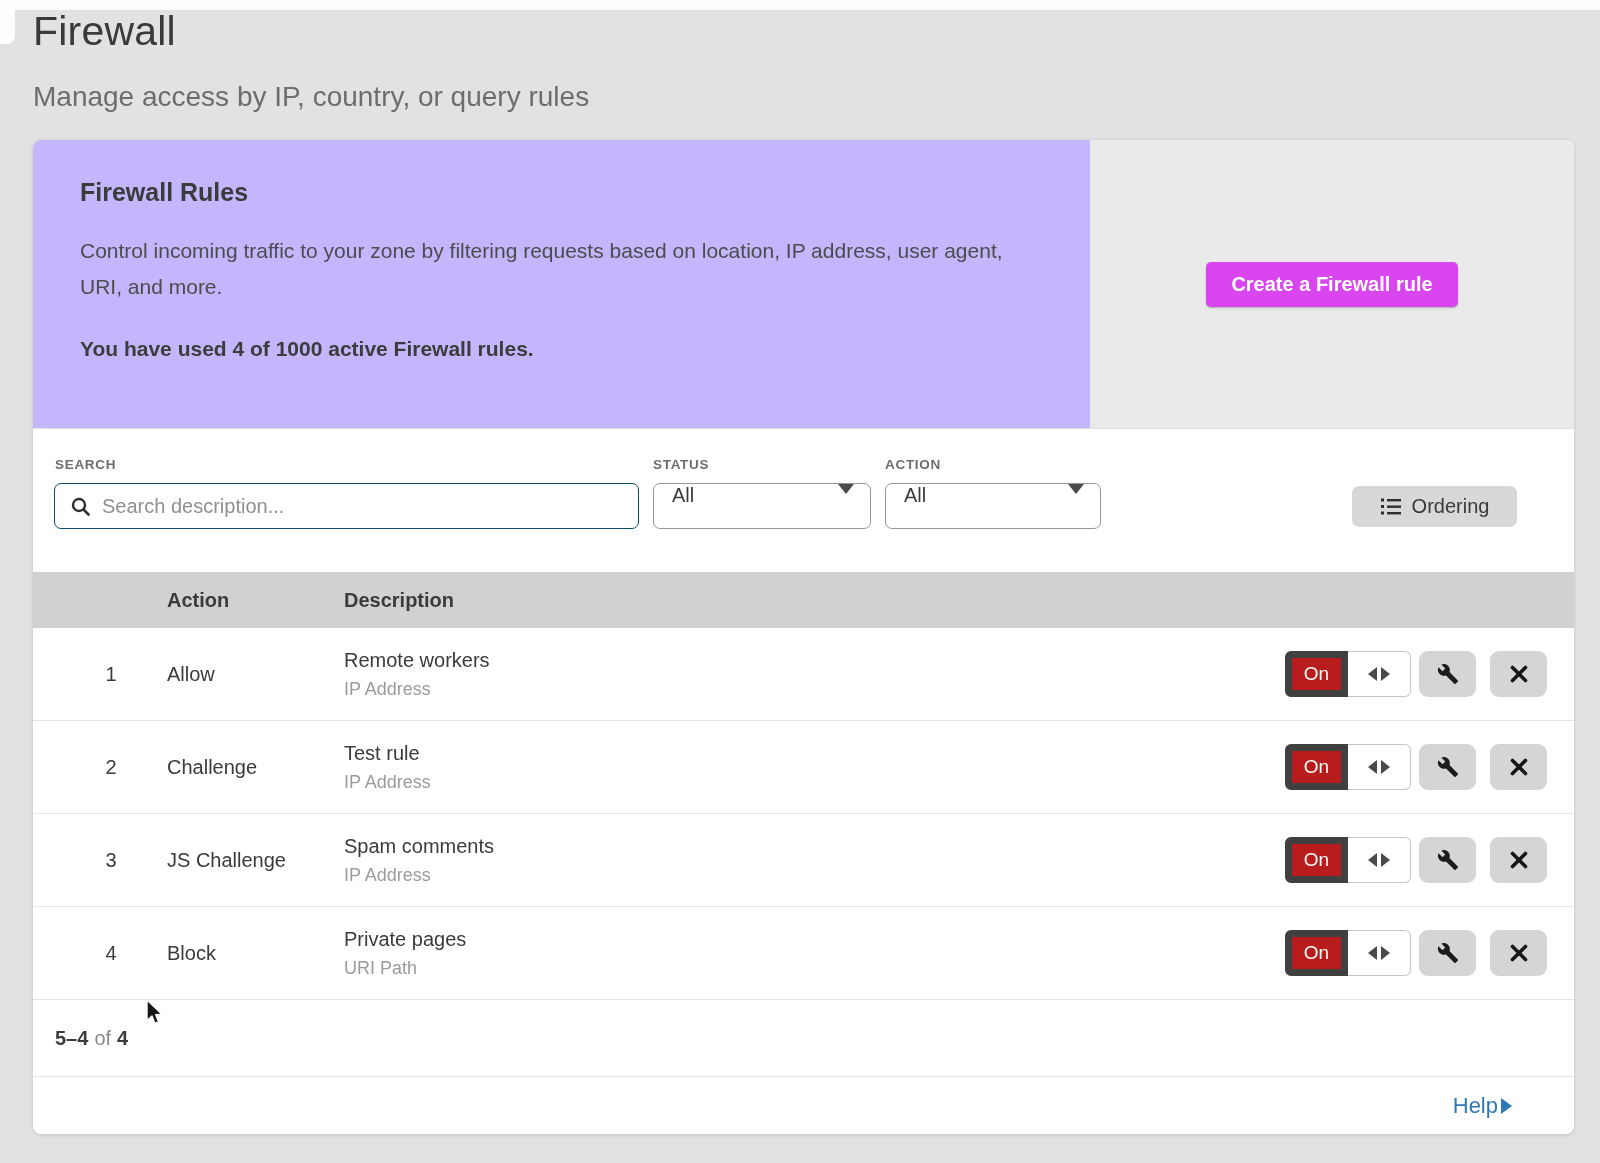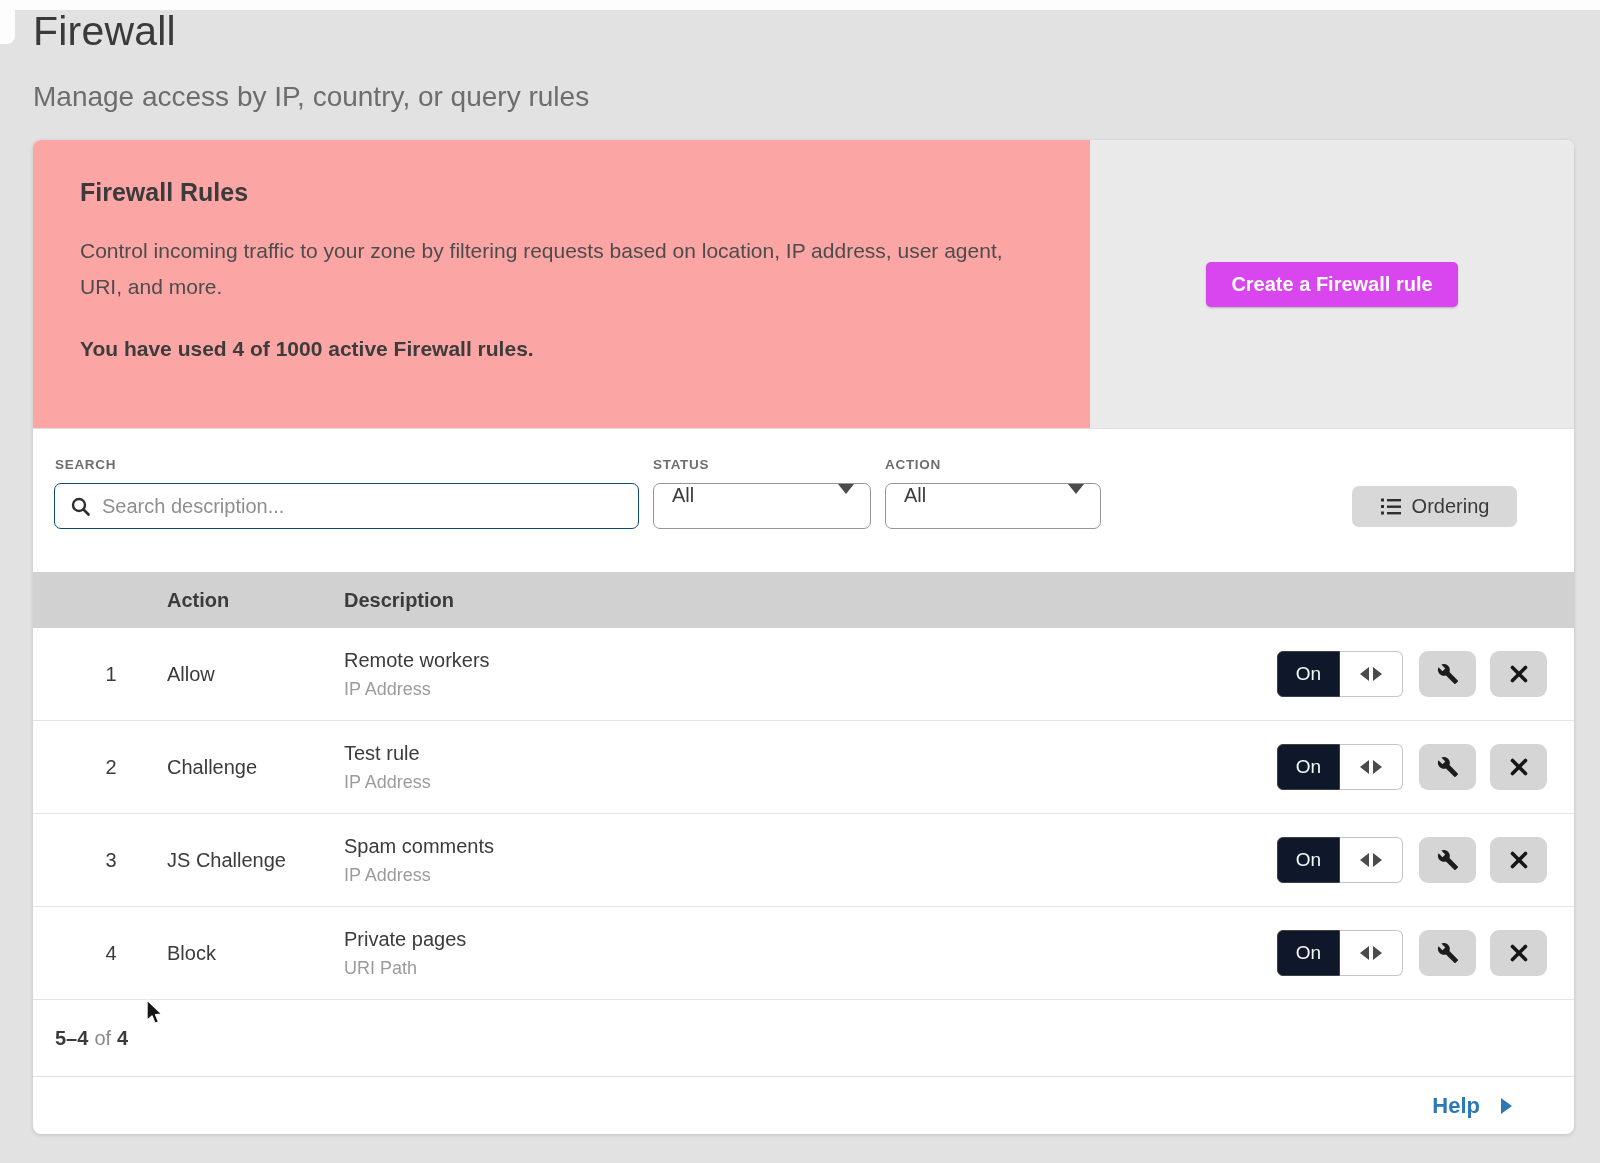--- a/index.html
+++ b/index.html
@@ -19,21 +19,21 @@
 
   
   .card{
     position:absolute;left:33px;top:140px;width:1541px;height:994px;
     background:#ffffff;border-radius:8px;box-shadow:0 1px 4px rgba(0,0,0,.14);
     overflow:hidden;
   }
 
   
   .top-section{position:absolute;left:0;top:0;width:1541px;height:288px;display:flex;border-bottom:1px solid #e2e2e2;}
-  .rules-intro{flex:1;padding:38px 0 0 47px;background:#fca5a5;}
+  .rules-intro{flex:1;padding:38px 0 0 47px;background:#c4b5fd;}
   .rules-heading{margin:0 0 26px 0;font-size:25px;font-weight:700;color:#3b3b3b;}
   .rules-desc{margin:0 0 32px 0;width:950px;font-size:21px;line-height:36px;color:#4c4c4c;}
   .rules-usage{margin:0;font-size:21px;font-weight:700;color:#3c3c3c;}
   .cta-pane{width:484px;background:#eaeaea;display:flex;align-items:center;justify-content:center;border-top-right-radius:8px;}
   .create-btn{
     border:none;cursor:pointer;background:#d946ef;color:#ffffff;
     font-family:inherit;font-size:20px;font-weight:600;
     padding:11px 25px;border-radius:5px;box-shadow:0 1px 2px rgba(0,0,0,.25);
   }
 
@@ -76,23 +76,23 @@
   .col-desc{position:absolute;left:311px;}
   .rows{position:absolute;left:0;top:488px;width:1541px;}
   .rule-row{position:relative;height:93px;background:#fff;border-bottom:1px solid #e4e4e4;box-sizing:border-box;}
   .rule-num{position:absolute;left:64px;width:28px;top:50%;transform:translateY(-50%);text-align:center;font-size:20px;color:#3b3b3b;}
   .rule-action{position:absolute;left:134px;top:50%;transform:translateY(-50%);font-size:20px;color:#3b3b3b;}
   .rule-desc{position:absolute;left:311px;top:50%;transform:translateY(-50%);}
   .rule-desc .title{font-size:20px;color:#3b3b3b;margin-bottom:7px;}
   .rule-desc .sub{font-size:18px;color:#9b9b9b;}
   .toggle{position:absolute;left:1244px;top:50%;transform:translateY(-50%);display:flex;height:46px;cursor:pointer;}
   .toggle-on{
-    width:63px;background:#0f172a;border:1px solid #404040;box-sizing:border-box;
+    width:63px;background:#b91c1c;border:7px solid #404040;box-sizing:border-box;
     border-radius:6px 0 0 6px;display:flex;align-items:center;justify-content:center;
-    color:#f4fbf6;font-size:19px;
+    color:#f4fbf6;font-size:19px;margin-left:8px;
   }
   .toggle-arrows{
     width:63px;background:#fff;border:1px solid #c6c6c6;border-left:none;box-sizing:border-box;
     border-radius:0 6px 6px 0;display:flex;align-items:center;justify-content:center;gap:4px;
   }
   .tri-left{width:0;height:0;border-top:7px solid transparent;border-bottom:7px solid transparent;border-right:9px solid #4a4a4a;}
   .tri-right{width:0;height:0;border-top:7px solid transparent;border-bottom:7px solid transparent;border-left:9px solid #4a4a4a;}
   .icon-btn{
     position:absolute;top:50%;transform:translateY(-50%);width:57px;height:46px;
     border:none;border-radius:9px;background:#d5d5d5;cursor:pointer;
@@ -105,22 +105,22 @@
   .count-row{position:absolute;left:0;top:860px;width:1541px;height:76px;font-size:20px;}
   .count-row .inner{position:absolute;left:22px;top:50%;transform:translateY(-50%);}
   .count-strong{font-weight:700;color:#3b3b3b;}
   .count-of{color:#8a8a8a;padding:0 6px;}
   .help-row{
     position:absolute;left:0;top:936px;width:1541px;height:58px;border-top:1px solid #e2e2e2;
     box-sizing:border-box;
   }
   .help-link{
     position:absolute;right:62px;top:50%;transform:translateY(-50%);
-    display:flex;align-items:center;gap:21px;cursor:pointer;
-    font-size:22px;font-weight:700;color:#2f78b6;text-decoration:none;
+    display:flex;align-items:center;gap:3px;cursor:pointer;
+    font-size:22px;font-weight:400;color:#2f78b6;text-decoration:none;
   }
   .help-tri{width:0;height:0;border-top:8px solid transparent;border-bottom:8px solid transparent;border-left:11px solid #2f78b6;}
 
   .cursor{position:absolute;left:141px;top:996px;pointer-events:none;}
 </style>
 </head>
 <body>
 
 <div class="top-strip"></div>
 <div class="corner-sliver"></div>

